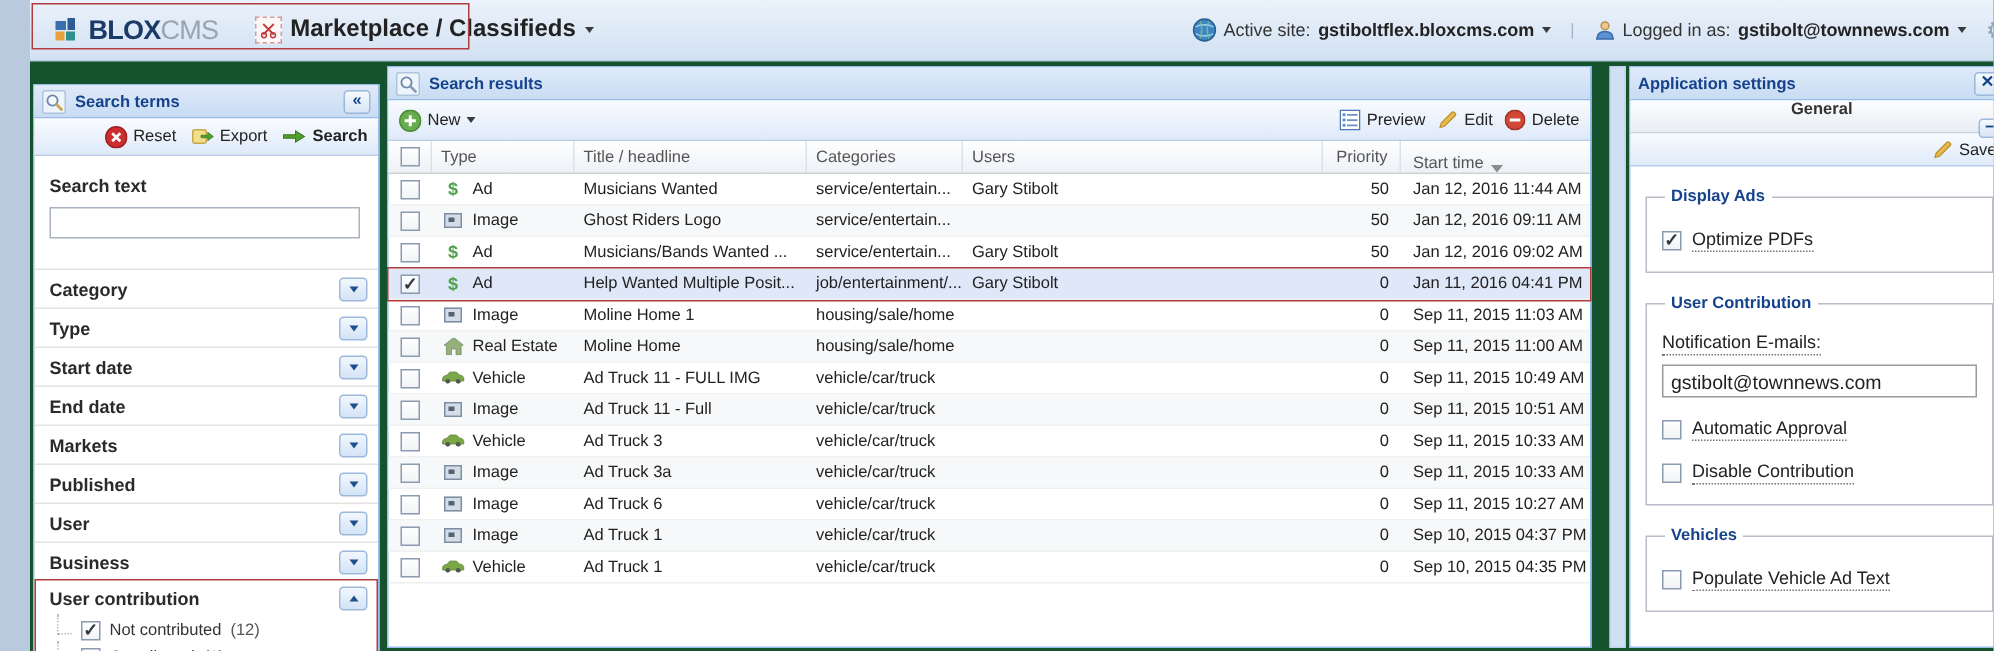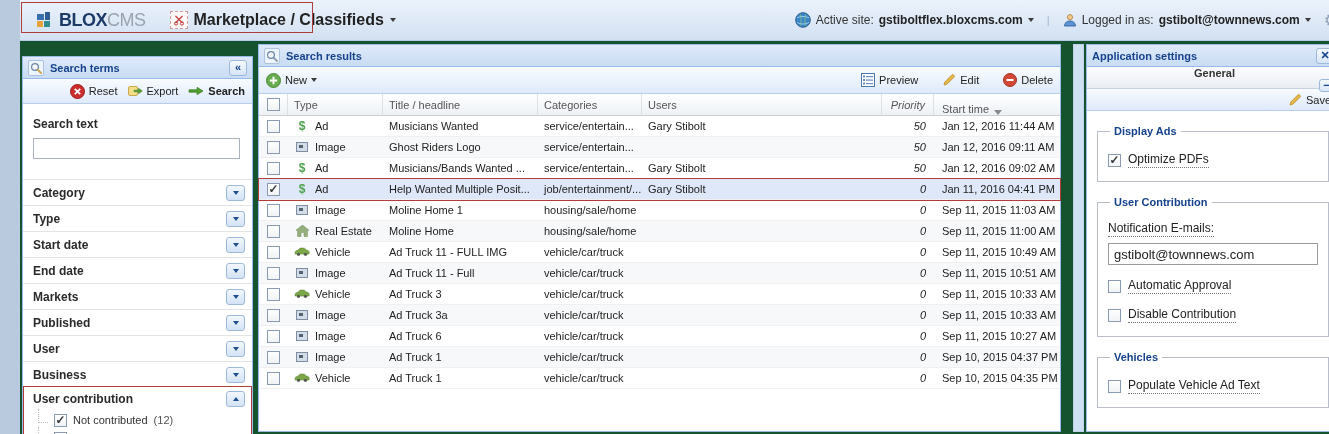--- a/index.html
+++ b/index.html
@@ -63,31 +63,31 @@
   .treeline { width:10px; height:14px; border-left:1px dotted #bcbcbc; border-bottom:1px dotted #bcbcbc; margin-top:-8px; }
   .cb { width:13px; height:13px; border:1px solid #8a9ab0; background:linear-gradient(#fff,#f1f3f5);
         display:inline-flex; align-items:center; justify-content:center; position:relative; flex:0 0 auto; cursor:default; }
   .cb.checked::after { content:"✓"; font-size:12px; font-weight:bold; color:#35393d; line-height:1; margin-top:-1px; }
   .opt-label { font-size:11px; color:#333; }
   .opt-count { font-size:11px; color:#555; }
 
   
   #mid-panel { left:238px; top:44px; width:803px; height:388px; }
   #mid-panel .panel-toolbar { height:27px; }
-  .tb-right { margin-left:auto; display:flex; align-items:center; gap:24px; }
+  .tb-right { margin-left:auto; display:flex; align-items:center; gap:8px; }
   .grid-head { display:flex; height:22px; background:linear-gradient(#ffffff,#edf1f6);
                border-bottom:1px solid #cfcfcf; color:#555; font-size:11px; align-items:stretch; }
   .grid-head > div { border-right:1px solid #dde1e6; display:flex; align-items:center; }
   .grid-head > div:last-child { border-right:none;align-items:flex-end; }
   .c-check { width:29px; display:flex; justify-content:center; align-items:center; }
   .c-type  { width:95px;  padding-left:6px; display:flex; align-items:center; gap:5px; overflow:hidden; }
   .c-title { width:155px; padding-left:6px; overflow:hidden; white-space:nowrap; }
   .c-cat   { width:104px; padding-left:6px; overflow:hidden; white-space:nowrap; }
   .c-users { width:240px; padding-left:6px; overflow:hidden; white-space:nowrap; }
-  .c-prio  { width:52px;  padding-right:8px; justify-content:flex-end; text-align:left; display:flex; align-items:center;font-style:italic; }
+  .c-prio  { width:52px;  padding-right:8px; justify-content:flex-end; text-align:left; display:flex; align-items:center; }
   .c-time  { flex:1; padding-left:8px; display:flex; align-items:center; gap:5px; white-space:nowrap; }
   .grid-row { display:flex; height:21px; align-items:center; border-bottom:1px solid #f0f0f0; font-size:11px; color:#222; }
   .grid-row.even { background:#f7f8f9; }
   .grid-row.selected { background:#dfe8f8; outline:1px solid #b03c3c; position:relative; z-index:2; }
   .type-ic { width:16px; display:inline-flex; justify-content:center; align-items:center; flex:0 0 auto; }
   .dollar { color:#4da24d; font-weight:bold; font-size:12px; line-height:1; }
   .imgic { width:12px; height:10px; background:#d3dde8; border:1px solid #7d8ea3; display:inline-block; position:relative; }
   .imgic::after { content:""; position:absolute; left:2px; top:2px; width:4px; height:3px; background:#54636f; }
   .sort-ic { width:0; height:0; border-left:4px solid transparent; border-right:4px solid transparent;
              border-top:5px solid #8b8b8b; }

